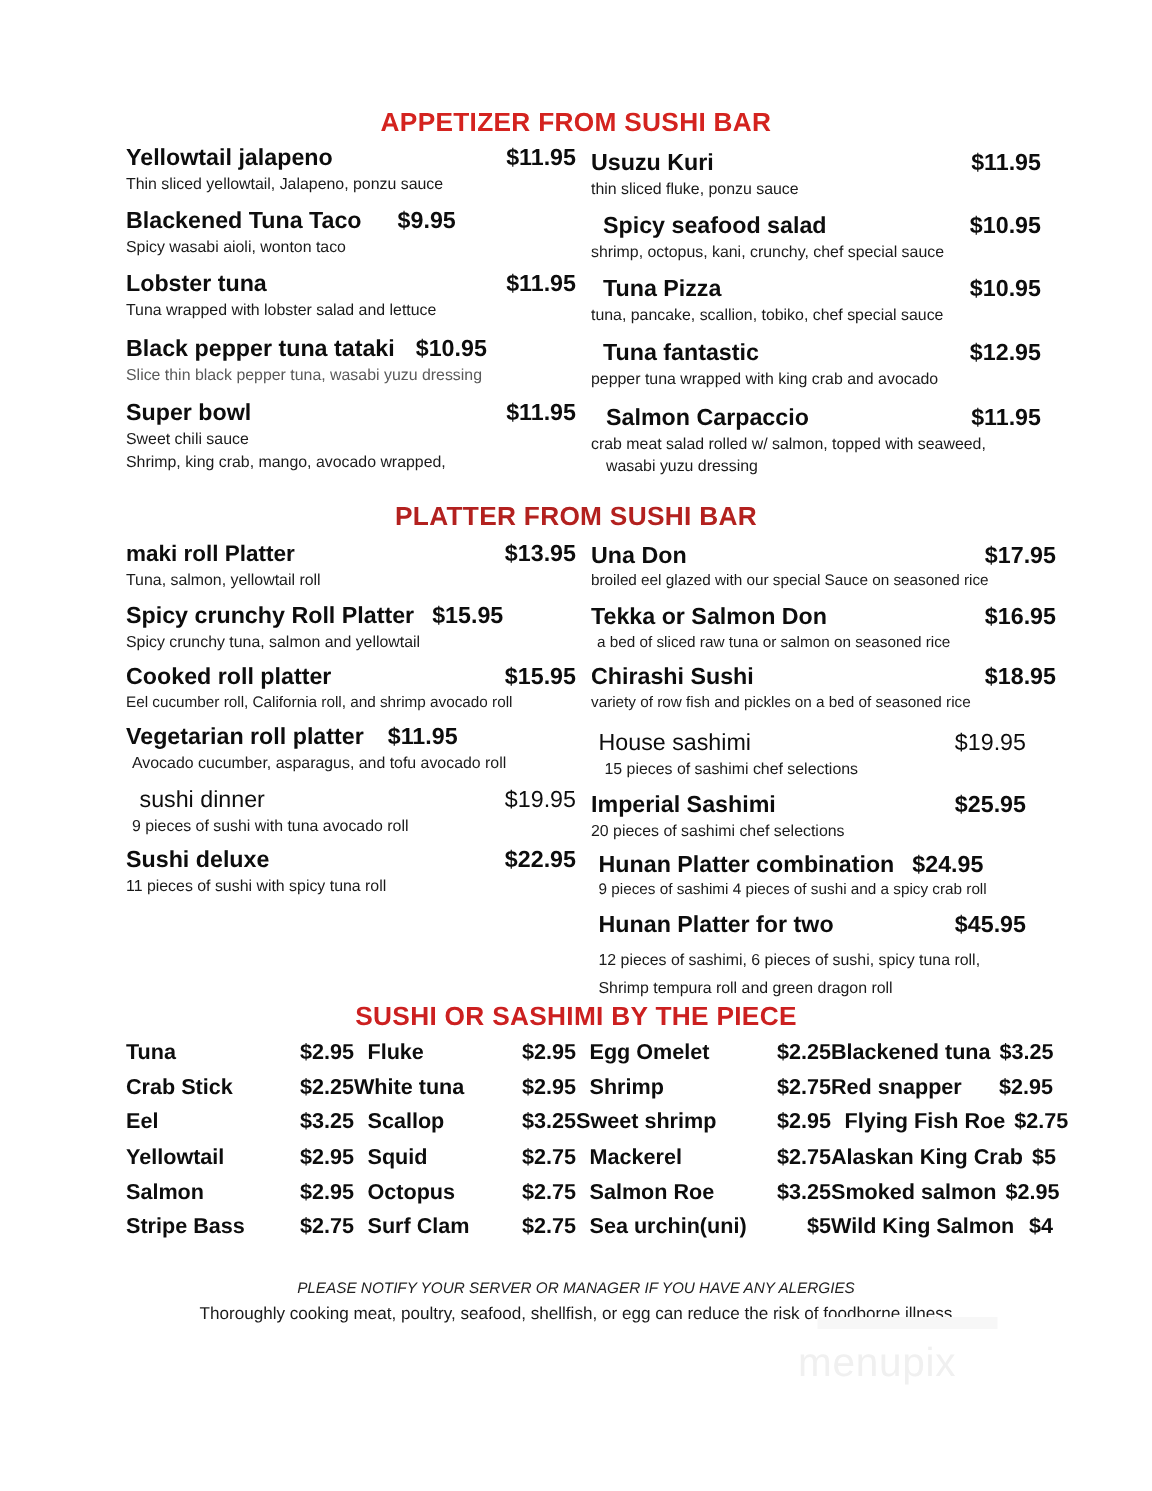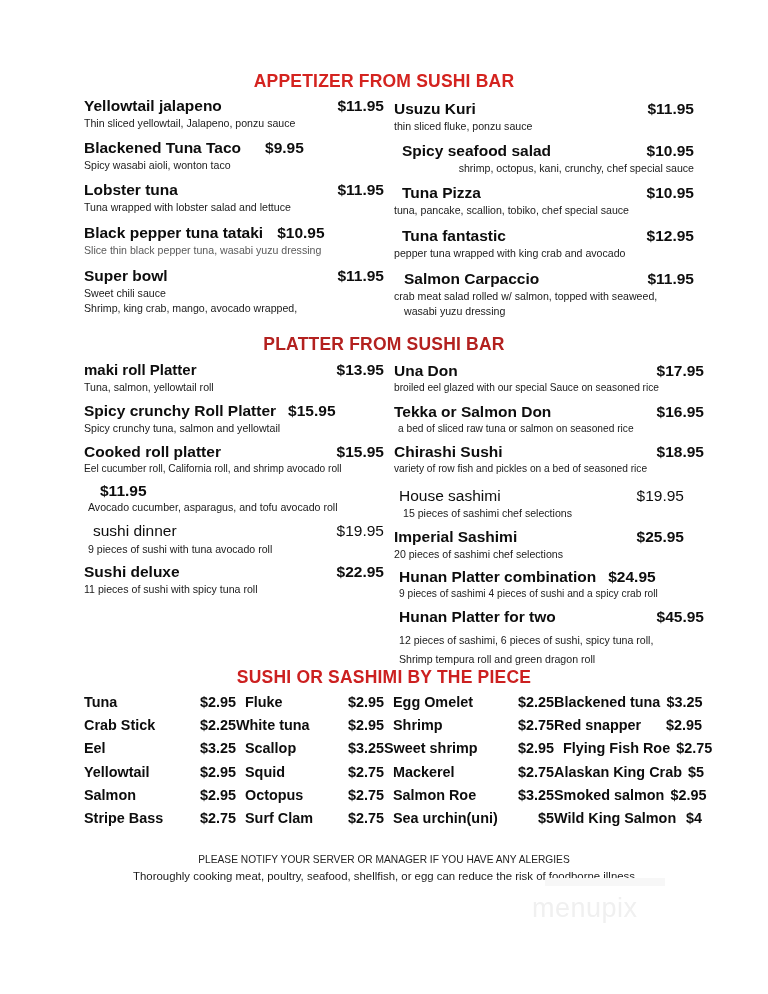--- a/index.html
+++ b/index.html
@@ -121,20 +121,21 @@
   .footer {
     position: absolute;
     left: 0; right: 0;
     top: 852px;
     text-align: center;
   }
   .footer-line1 {
     font-size: 10.2px;
     color: #222;
     line-height: 1.55;
+    font-style: italic;
   }
   .footer-line2 {
     font-size: 11.4px;
     color: #1a1a1a;
     line-height: 1.55;
   }
 
   
   .watermark {
     position: absolute;
@@ -201,21 +202,21 @@
   </div>
 
   <div class="col col-right" style="top:99px;">
     <div class="item">
       <div class="item-line">
           <span class="item-name">Usuzu Kuri</span>
           <span class="item-price">$11.95</span>
         </div>
       <div class="item-desc">thin sliced fluke, ponzu sauce</div>
     </div>
-    <div class="item" style="margin-top:7px;text-align:right;">
+    <div class="item" style="margin-top:7px;">
       <div class="item-line" style="padding-left:8px;">
           <span class="item-name">Spicy seafood salad</span>
           <span class="item-price">$10.95</span>
         </div>
       <div class="item-desc">shrimp, octopus, kani, crunchy, chef special sauce</div>
     </div>
     <div class="item" style="margin-top:7px;">
       <div class="item-line" style="padding-left:8px;">
           <span class="item-name">Tuna Pizza</span>
           <span class="item-price">$10.95</span>
@@ -258,20 +259,21 @@
     </div>
     <div class="item" style="margin-top:6px;">
       <div class="item-line">
           <span class="item-name">Cooked roll platter</span>
           <span class="item-price">$15.95</span>
         </div>
       <div class="item-desc" style="font-size:10.2px;">Eel cucumber roll, California roll, and shrimp avocado roll</div>
     </div>
     <div class="item" style="margin-top:6px;">
       <div class="item-line">
+          <span class="item-name">Vegetarian roll platter</span>
           <span class="item-price" style="margin-left:8px;">$11.95</span>
         </div>
       <div class="item-desc" style="padding-left:4px;">Avocado cucumber, asparagus, and tofu avocado roll</div>
     </div>
     <div class="item" style="margin-top:6px;">
       <div class="item-line" style="padding-left:9px;">
           <span class="item-name light">sushi dinner</span>
           <span class="item-price light">$19.95</span>
         </div>
       <div class="item-desc" style="padding-left:4px;">9 pieces of sushi with tuna avocado roll</div>
@@ -324,21 +326,21 @@
     <div class="item" style="margin-top:5px;">
       <div class="item-line" style="padding-left:5px;">
           <span class="item-name">Hunan Platter combination</span>
           <span class="item-price" style="margin-left:4px;margin-right:20px;">$24.95</span>
         </div>
       <div class="item-desc" style="padding-left:5px;font-size:10.2px;">9 pieces of sashimi 4 pieces of  sushi and a spicy crab roll</div>
     </div>
     <div class="item" style="margin-top:5px;">
       <div class="item-line" style="padding-left:5px;">
           <span class="item-name">Hunan Platter for two</span>
-          <span class="item-price" style="">$45.95</span>
+          <span class="item-price" style="margin-right:20px;">$45.95</span>
         </div>
       <div class="item-desc" style="margin-top:6px;padding-left:5px;">12 pieces of sashimi, 6 pieces of sushi,  spicy tuna roll,</div>
       <div class="item-desc" style="margin-top:4px;padding-left:5px;">Shrimp tempura roll and green dragon roll</div>
     </div>
   </div>
 
   <div class="section-head head-piece">SUSHI OR SASHIMI BY THE PIECE</div>
 
   <div class="piece-grid">
     <div class="piece-cell">

